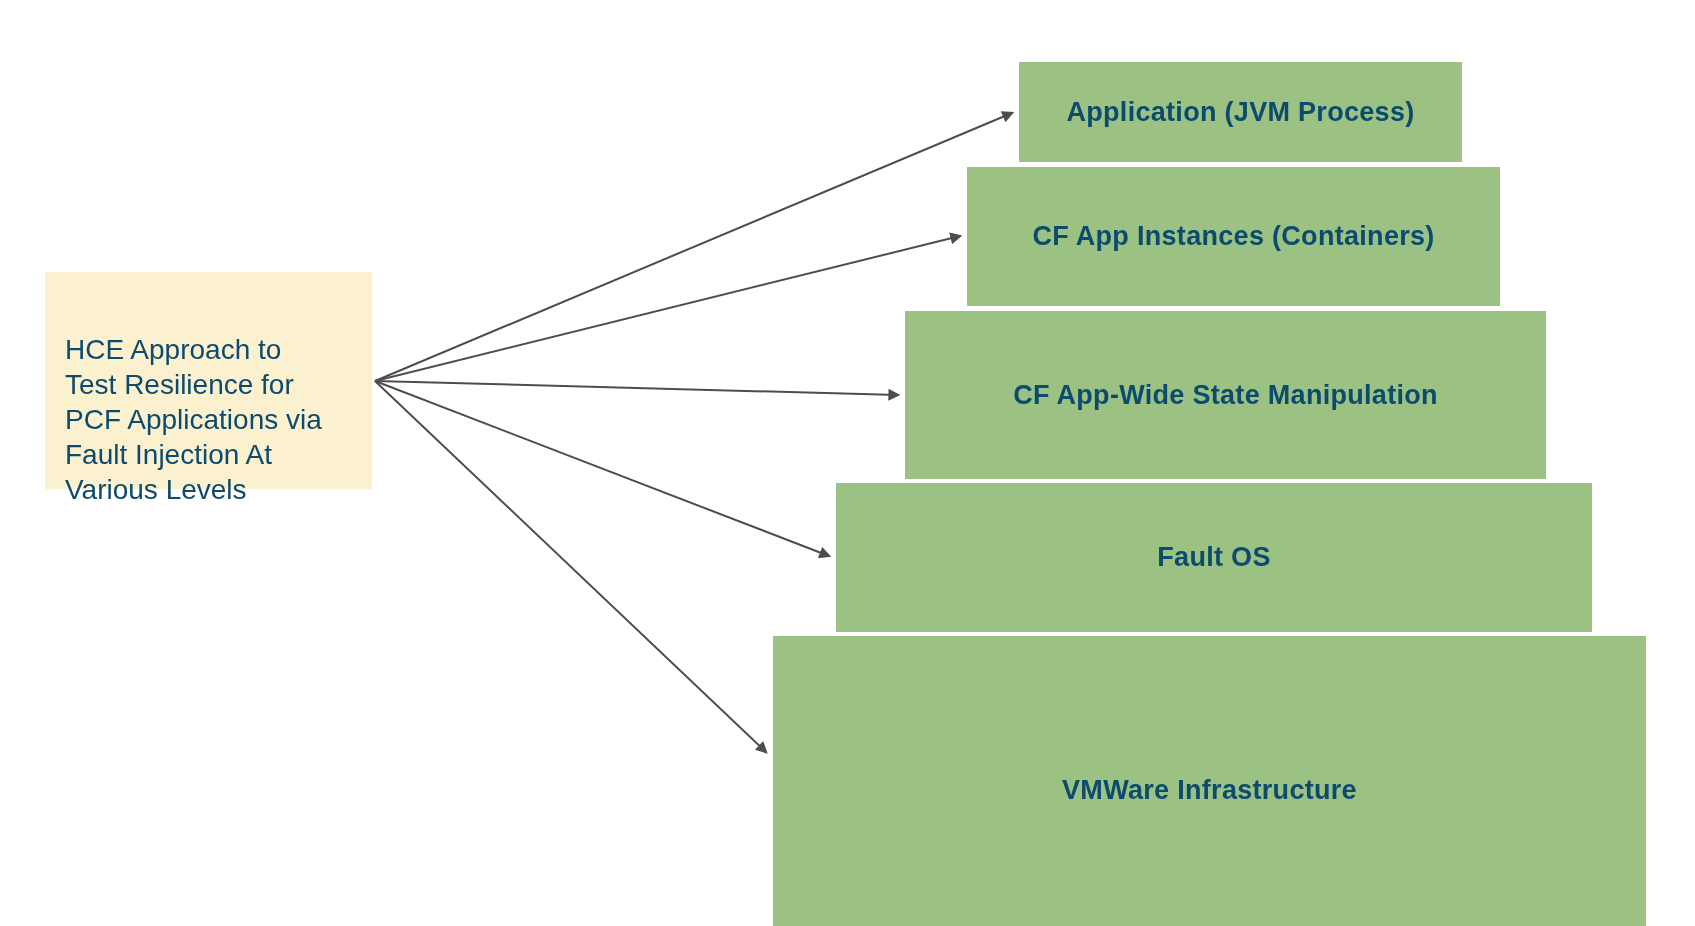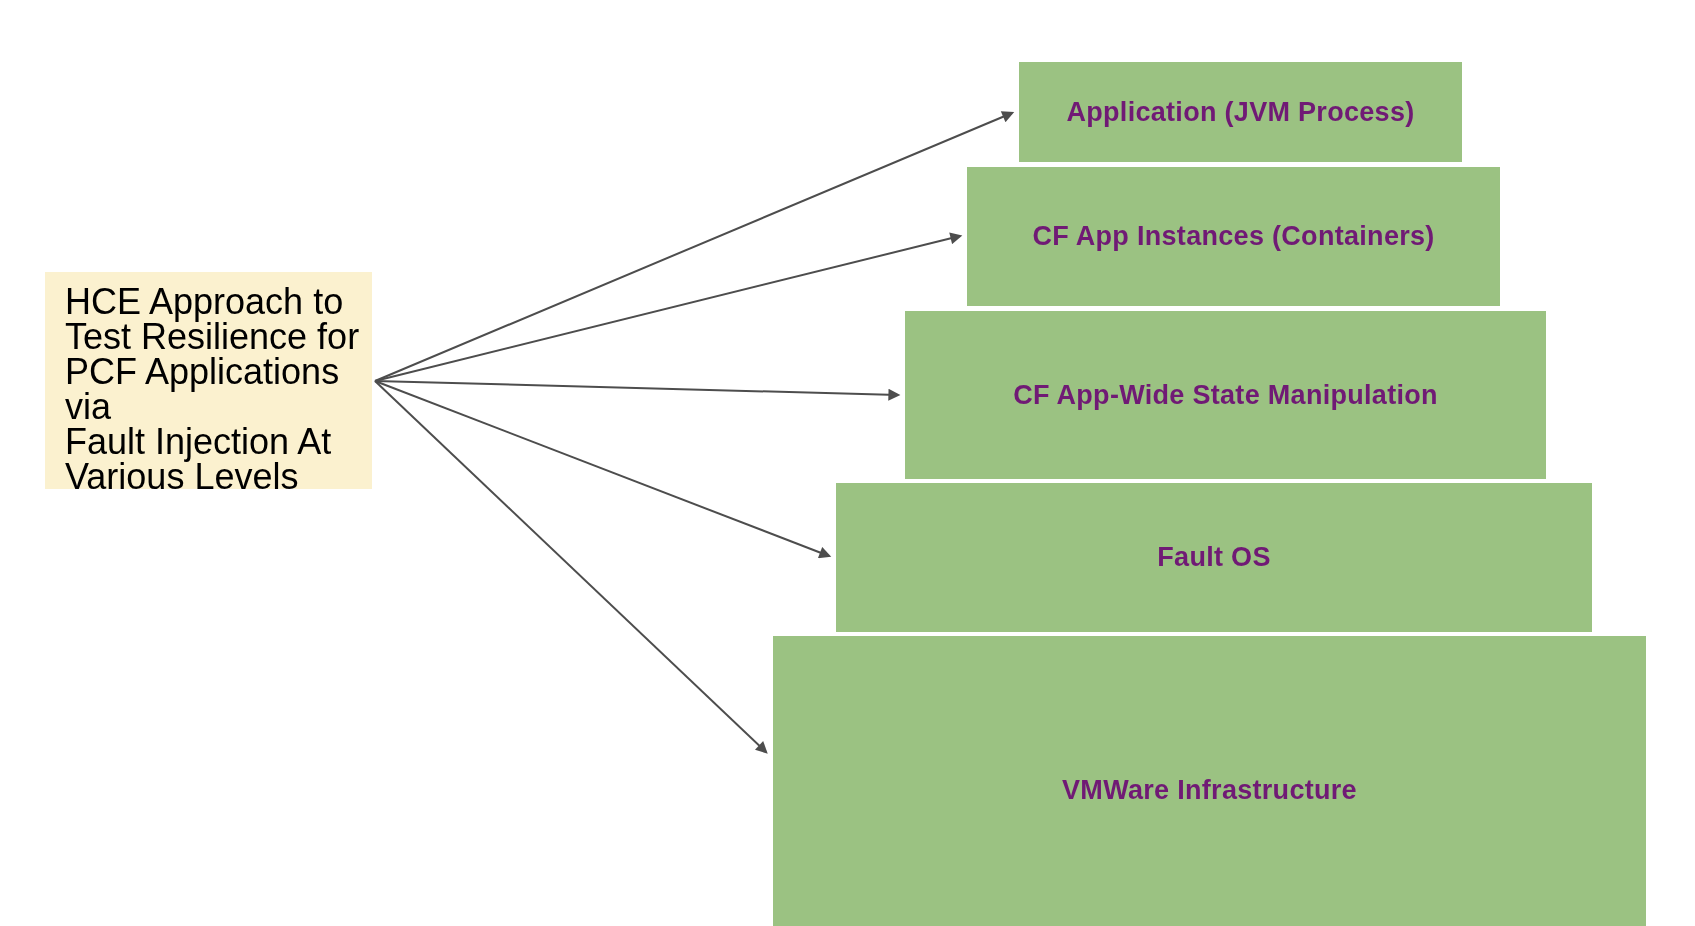--- a/index.html
+++ b/index.html
@@ -33,35 +33,36 @@
     left: 45px;
     top: 272px;
     width: 327px;
     height: 217px;
     background: #FBF1CF;
     box-sizing: border-box;
     padding: 12px 8px 0 20px;
   }
   .note-text {
     display: block;
-    font-size: 36px;
+    font-size: 28px;
     line-height: 35px;
-    color: #000000;
+    color: #0c4a6e;
     white-space: pre-line;
+    margin-top: 48px;
   }
   .layer {
     position: absolute;
     background: #9BC282;
     display: flex;
     align-items: center;
     justify-content: center;
     text-align: center;
   }
   .layer-label {
-    color: #701a75;
+    color: #0c4a6e;
     font-weight: bold;
     font-size: 27px;
     letter-spacing: 0.3px;
   }
   .layer-1 { left: 1019px; top: 62px;  width: 443px; height: 100px; }
   .layer-2 { left: 967px;  top: 167px; width: 533px; height: 139px; }
   .layer-3 { left: 905px;  top: 311px; width: 641px; height: 168px; }
   .layer-4 { left: 836px;  top: 483px; width: 756px; height: 149px; }
   .layer-5 { left: 773px;  top: 636px; width: 873px; height: 308px; }
 </style>

